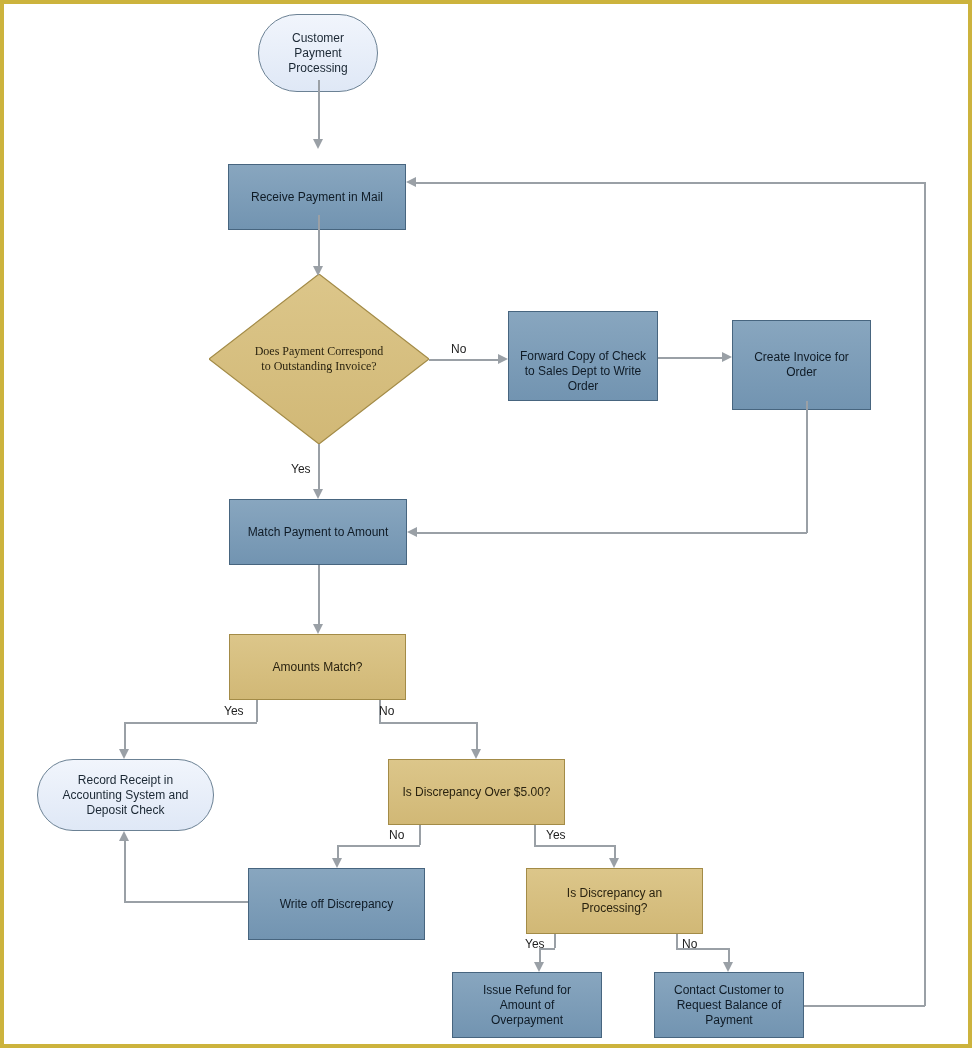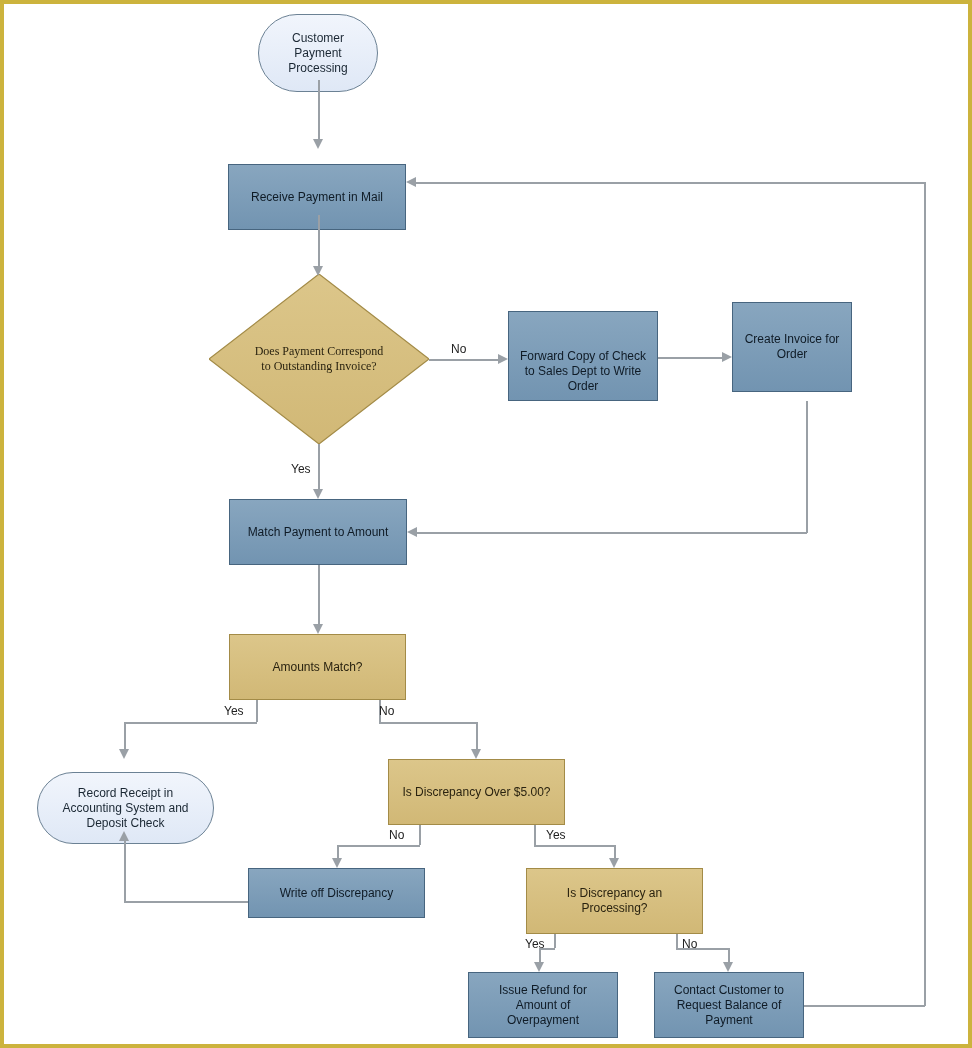--- a/index.html
+++ b/index.html
@@ -107,49 +107,49 @@
         </linearGradient>
       </defs>
     </svg>
     <div class="dtxt">Does Payment Correspond to Outstanding Invoice?</div>
   </div>
 
   <div class="node process" style="left:504px; top:307px; width:150px; height:90px;align-items:flex-end;">
     <span>Forward Copy of Check to Sales Dept to Write Order</span>
   </div>
 
-  <div class="node process" style="left:728px; top:298px; width:120px; height:90px;">
+  <div class="node process" style="left:728px; top:316px; width:139px; height:90px;">
     <span>Create Invoice for Order</span>
   </div>
 
   <div class="node process" style="left:225px; top:495px; width:178px; height:66px;">
     <span>Match Payment to Amount</span>
   </div>
 
   <div class="node decision-rect" style="left:225px; top:630px; width:177px; height:66px;">
     <span>Amounts Match?</span>
   </div>
 
-  <div class="node terminator" style="left:33px; top:755px; width:177px; height:72px;margin-top:13px;">
+  <div class="node terminator" style="left:33px; top:755px; width:177px; height:72px;">
     <span>Record Receipt in Accounting System and Deposit Check</span>
   </div>
 
   <div class="node decision-rect" style="left:384px; top:755px; width:177px; height:66px;">
     <span>Is Discrepancy Over $5.00?</span>
   </div>
 
-  <div class="node process" style="left:244px; top:864px; width:177px; height:50px;">
+  <div class="node process" style="left:244px; top:864px; width:177px; height:72px;">
     <span>Write off Discrepancy</span>
   </div>
 
   <div class="node decision-rect" style="left:522px; top:864px; width:177px; height:66px;">
     <span>Is Discrepancy an Processing?</span>
   </div>
 
-  <div class="node process" style="left:464px; top:968px; width:150px; height:66px;">
+  <div class="node process" style="left:448px; top:968px; width:150px; height:66px;">
     <span>Issue Refund for Amount of Overpayment</span>
   </div>
 
   <div class="node process" style="left:650px; top:968px; width:150px; height:66px;">
     <span>Contact Customer to Request Balance of Payment</span>
   </div>
 
   <div class="line vline" style="left:314px; top:76px; height:59px;"></div>
   <div class="arrowhead arrow-down" style="left:309px; top:135px;"></div>
 

